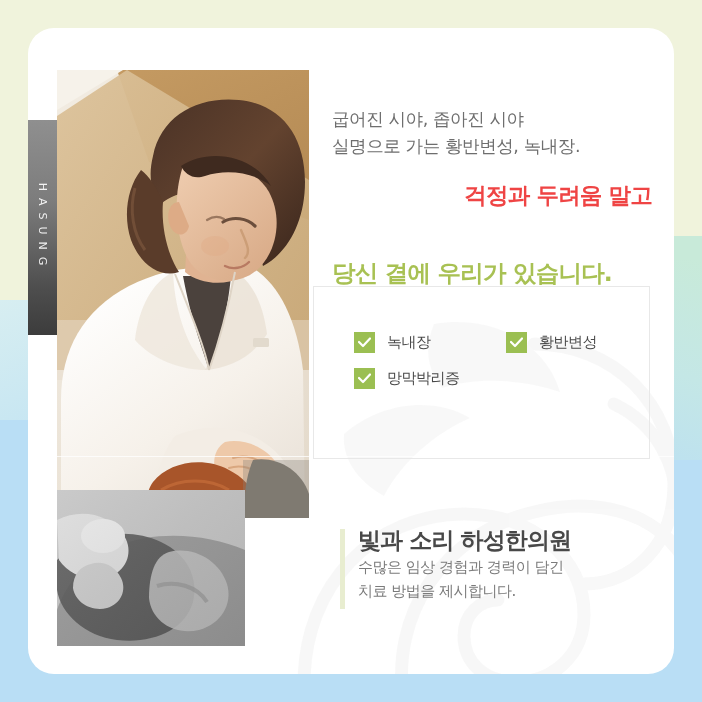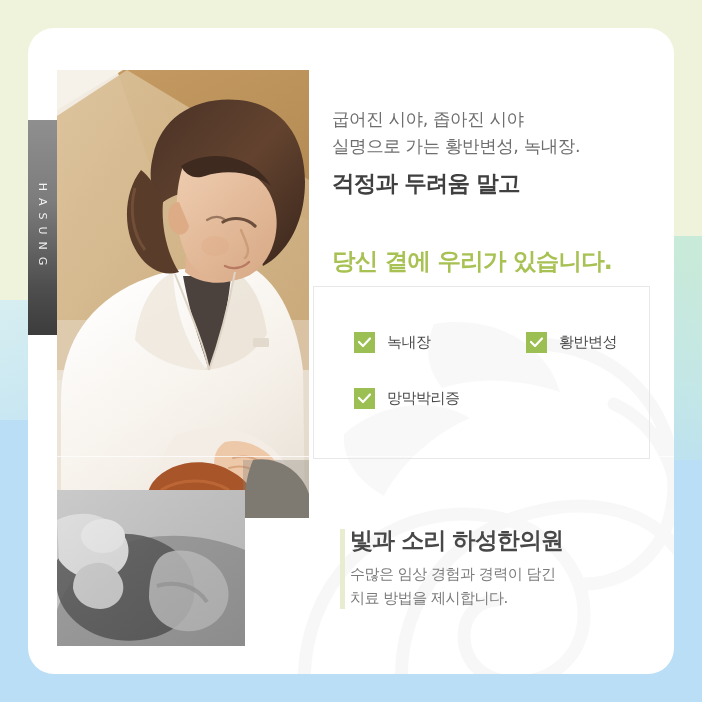--- a/index.html
+++ b/index.html
@@ -144,26 +144,27 @@
     width: 320px;
   }
   .headline-sub {
     font-size: 17.5px;
     line-height: 1.55;
     color: #6e6e6e;
     font-weight: 400;
     letter-spacing: -0.4px;
   }
   .headline-main {
-    margin-top: 8px;
+    margin-top: 20px;
     font-size: 22.5px;
     line-height: 1.42;
     font-weight: 700;
-    color: #404040;
+    color: #ef4444;
     letter-spacing: -0.8px;
+    text-align: right;
   }
   .headline-accent {
     font-size: 23.5px;
     line-height: 1.42;
     font-weight: 700;
     color: #a8c153;
     letter-spacing: -0.8px;
     margin-top: 45px;
   }
 
@@ -179,21 +180,20 @@
   }
   #checklist-grid {
     position: absolute;
     left: 326px;
     top: 296px;
     width: 280px;
     display: grid;
     grid-template-columns: 152px 128px;
     grid-auto-rows: 36px;
     align-items: center;
-    gap: 20px;
   }
   .check-item {
     display: flex;
     align-items: center;
     gap: 12px;
   }
   .check-box {
     width: 21px;
     height: 21px;
     background: #9bbf52;
@@ -209,40 +209,39 @@
     letter-spacing: -0.5px;
     white-space: nowrap;
   }
 
   
   #clinic-block {
     position: absolute;
     left: 312px;
     top: 498px;
     width: 320px;
-    padding-left: 10px;
+    padding-left: 18px;
     box-sizing: border-box;
   }
   #clinic-bar {
     position: absolute;
     left: 0;
     top: 3px;
     width: 5px;
     height: 80px;
     background: #e8edd0;
   }
   #clinic-name {
     font-size: 23px;
     font-weight: 700;
     color: #484848;
     letter-spacing: -0.9px;
     line-height: 1.25;
   }
   #clinic-desc {
-    margin-top: 7px;
     font-size: 15px;
     line-height: 1.62;
     color: #7b7b7b;
     letter-spacing: -0.5px;
   }
 </style>
 </head>
 <body>
 
 <div id="poster">

